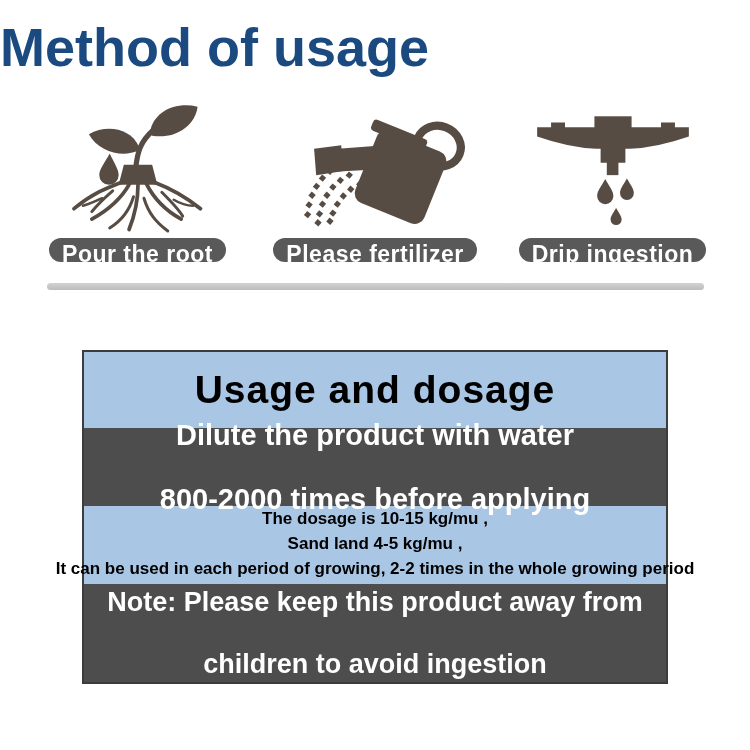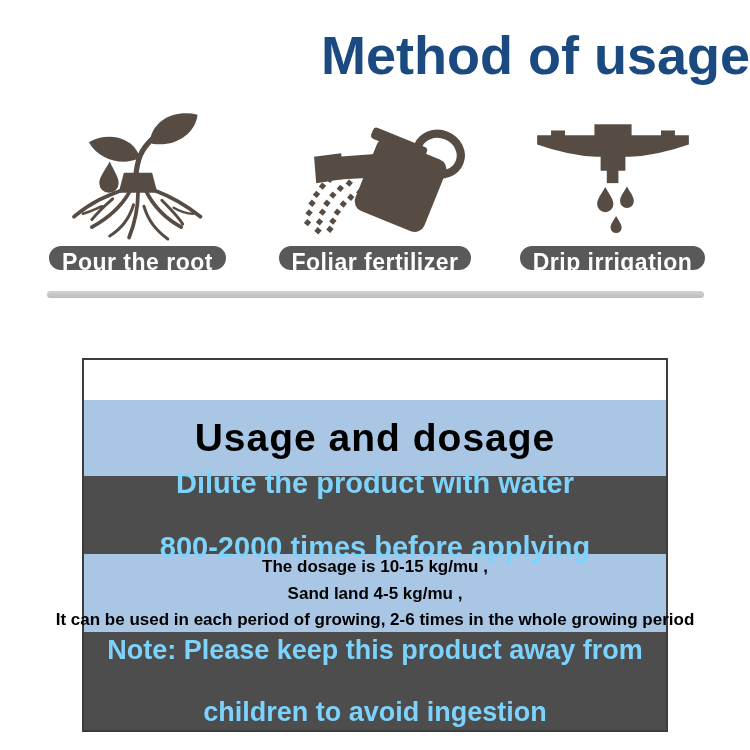--- a/index.html
+++ b/index.html
@@ -5,22 +5,22 @@
   * { margin: 0; padding: 0; box-sizing: border-box; }
   html, body { background: #ffffff; }
   body {
     width: 750px; height: 750px;
     font-family: "Liberation Sans", sans-serif;
     overflow: hidden;
   }
   .page { width: 750px; height: 750px; position: relative; }
 
   .title {
-    margin-top: 24px;
-    text-align: right;
+    margin-top: 16px;
+    text-align: left;
     font-size: 54px;
     font-weight: bold;
     letter-spacing: 0px;
     color: #1a4a80;
   }
 
   .methods-row {
     width: 700px;
     margin: 22px auto 0 auto;
     display: flex;
@@ -59,34 +59,34 @@
     border-radius: 4px;
     background: linear-gradient(to bottom, #d2d2d2, #bcbcbc);
   }
 
   .dosage-table {
     width: 586px;
     margin: 60px auto 0 auto;
     border: 2px solid #3c3c3c;
   }
   .row-blue  { background: #a9c6e5; color: #000000; }
-  .row-gray  { background: #4d4d4d; color: #7dd3fc; gap: 28px; }
+  .row-gray  { background: #4d4d4d; color: #ffffff; gap: 28px; }
   .t-header {
     height: 76px;
     display: flex; align-items: center; justify-content: center;
-    font-size: 39px; font-weight: bold; letter-spacing: 1px; margin-top: 40px;
+    font-size: 39px; font-weight: bold; letter-spacing: 1px;
   }
   .t-dilute {
     height: 78px;
     display: flex; flex-direction: column; align-items: center; justify-content: center;
     font-size: 29px; font-weight: bold; line-height: 36px;
   }
   .t-dosage {
     height: 78px;
-    display: flex; flex-direction: column; align-items: center; justify-content: space-between;
+    display: flex; flex-direction: column; align-items: center; justify-content: flex-start;
     font-size: 17px; font-weight: bold; line-height: 25px;
     white-space: nowrap;
   }
   .t-note {
     height: 98px;
     display: flex; flex-direction: column; align-items: center; justify-content: center;
     font-size: 27px; font-weight: bold; line-height: 34px;
   }
   svg { display: block; }
 </style>
@@ -156,58 +156,58 @@
               <rect width="7" height="7" transform="translate(94,108) rotate(40)"></rect>
               <rect width="7" height="7" transform="translate(82,115) rotate(40)"></rect>
               <rect width="7" height="7" transform="translate(72,124) rotate(40)"></rect>
               <rect width="7" height="7" transform="translate(64,135) rotate(40)"></rect>
               <rect width="7" height="7" transform="translate(58,147) rotate(40)"></rect>
               <rect width="7" height="7" transform="translate(54,158) rotate(40)"></rect>
             </g>
           </g>
         </svg>
       </div>
-      <div class="pill">Foliar fertilizer</div>
+      <div class="pill">Please fertilizer</div>
     </div>
 
     <div class="method-col">
       <div class="icon-box">
         <svg width="180" height="120" viewBox="0 0 220 155">
           <g fill="#574c43">
             <rect x="86" y="12" width="48" height="16"></rect>
             <rect x="30" y="20" width="18" height="9"></rect>
             <rect x="172" y="20" width="18" height="9"></rect>
             <path d="M12,26 L208,26 L208,38 Q168,52 132,54 L88,54 Q52,52 12,38 Z"></path>
             <rect x="94" y="50" width="32" height="22"></rect>
             <rect x="102" y="70" width="15" height="18"></rect>
             <path transform="translate(100,116)" d="M0,-23 C5.5,-13 10.5,-7.5 10.5,-1 A10.5,10.5 0 1 1 -10.5,-1 C-10.5,-7.5 -5.5,-13 0,-23 Z"></path>
             <path transform="translate(128,112) scale(0.85)" d="M0,-23 C5.5,-13 10.5,-7.5 10.5,-1 A10.5,10.5 0 1 1 -10.5,-1 C-10.5,-7.5 -5.5,-13 0,-23 Z"></path>
             <path transform="translate(114,146) scale(0.68)" d="M0,-23 C5.5,-13 10.5,-7.5 10.5,-1 A10.5,10.5 0 1 1 -10.5,-1 C-10.5,-7.5 -5.5,-13 0,-23 Z"></path>
           </g>
         </svg>
       </div>
-      <div class="pill">Drip irrigation</div>
+      <div class="pill">Drip ingestion</div>
     </div>
 
   </div>
 
   <div class="divider"></div>
 
   <div class="dosage-table">
     <div class="t-header row-blue">Usage and dosage</div>
 
     <div class="t-dilute row-gray">
       <div>Dilute the product with water</div>
       <div>800-2000 times before applying</div>
     </div>
 
     <div class="t-dosage row-blue">
       <div>The dosage is 10-15 kg/mu ,</div>
       <div>Sand land 4-5 kg/mu ,</div>
-      <div>It can be used in each period of growing, 2-6 times in the whole growing period</div>
+      <div>It can be used in each period of growing, 2-2 times in the whole growing period</div>
     </div>
 
     <div class="t-note row-gray">
       <div>Note: Please keep this product away from</div>
       <div>children to avoid ingestion</div>
     </div>
   </div>
 
 </div>
 

